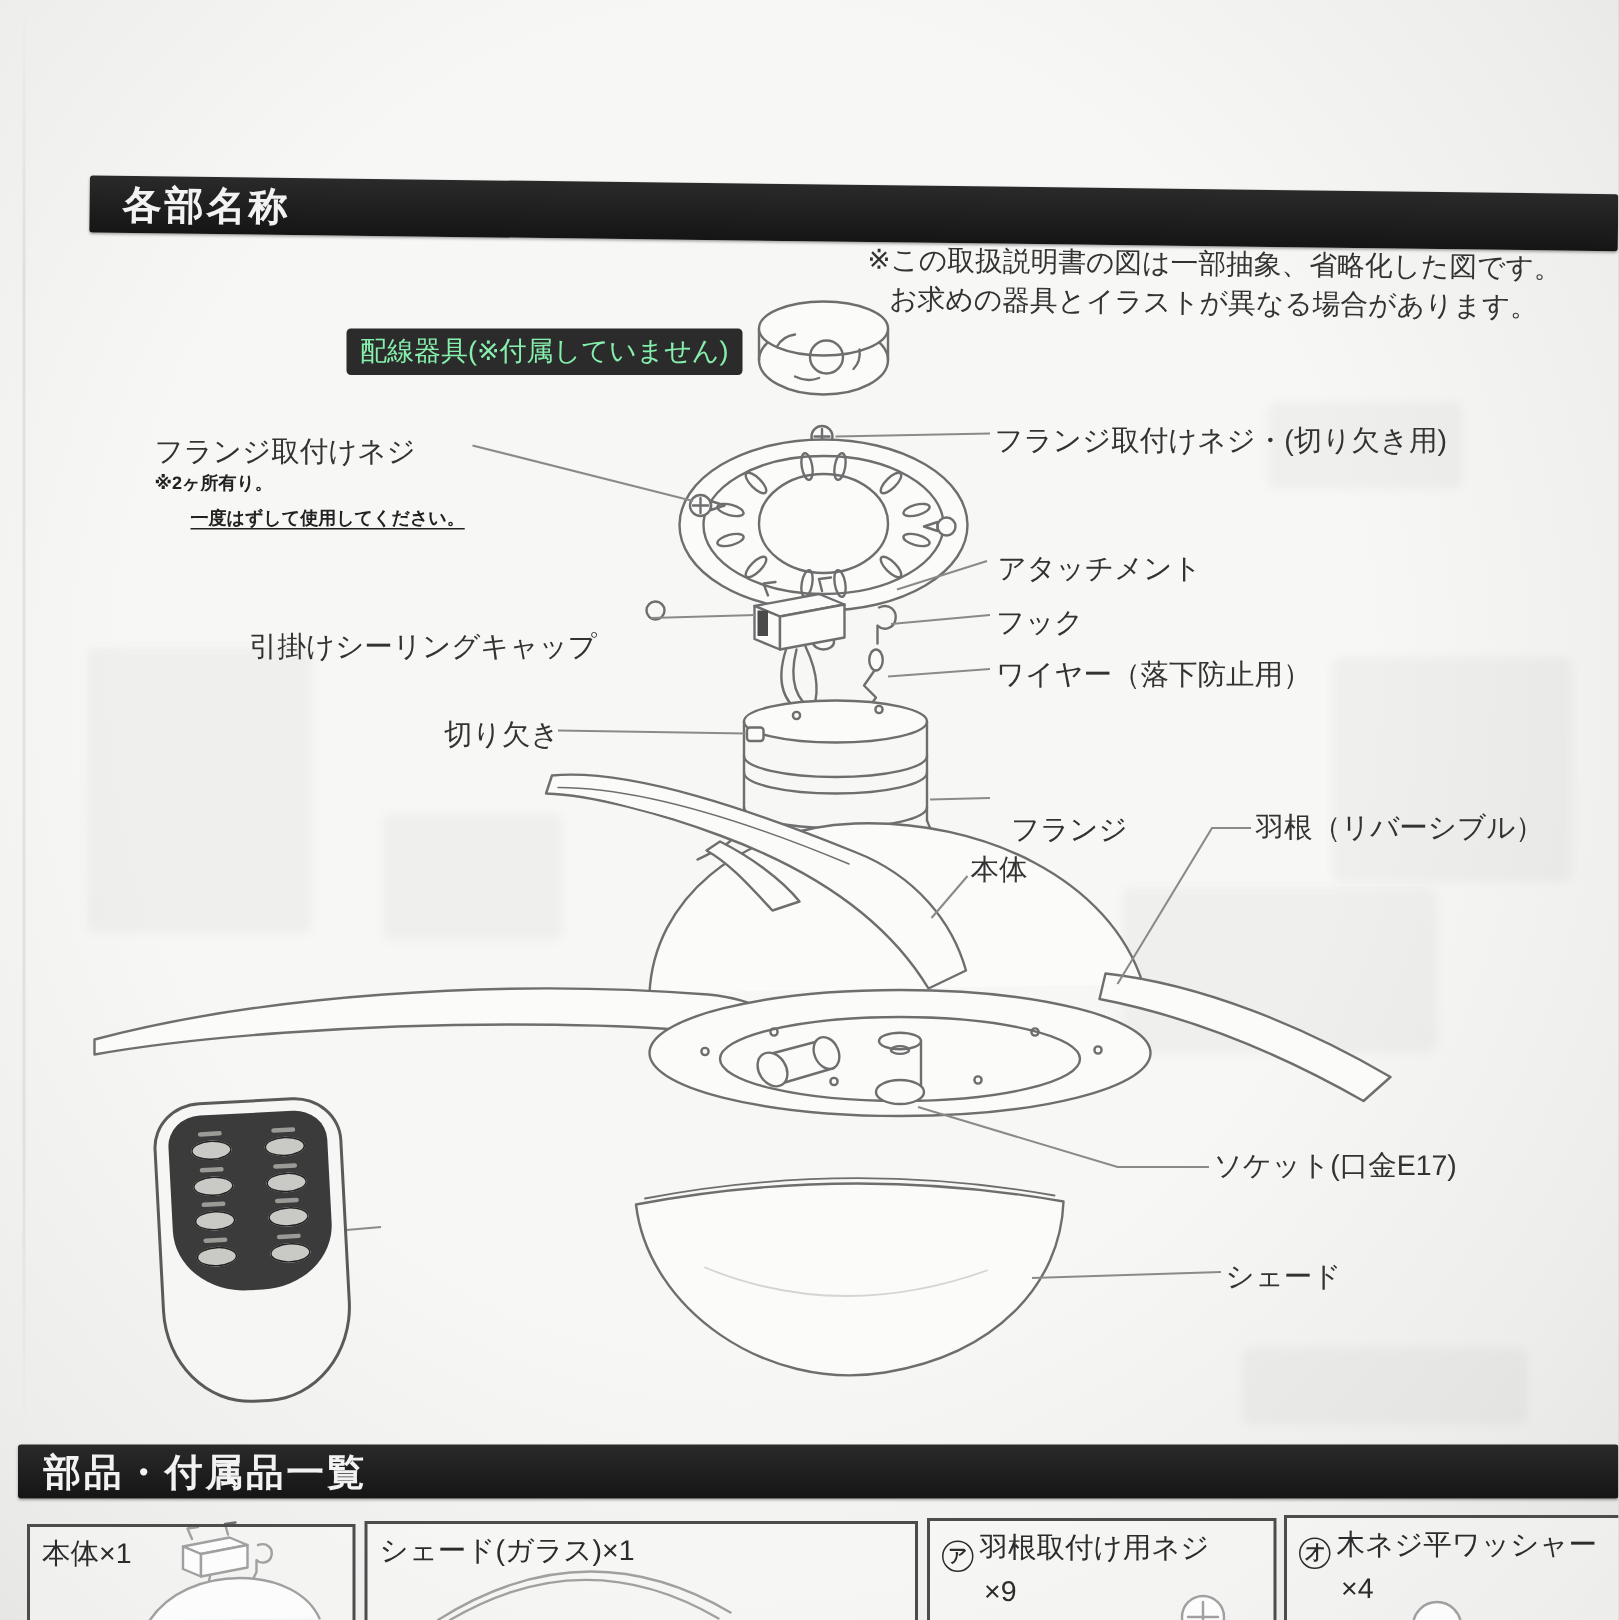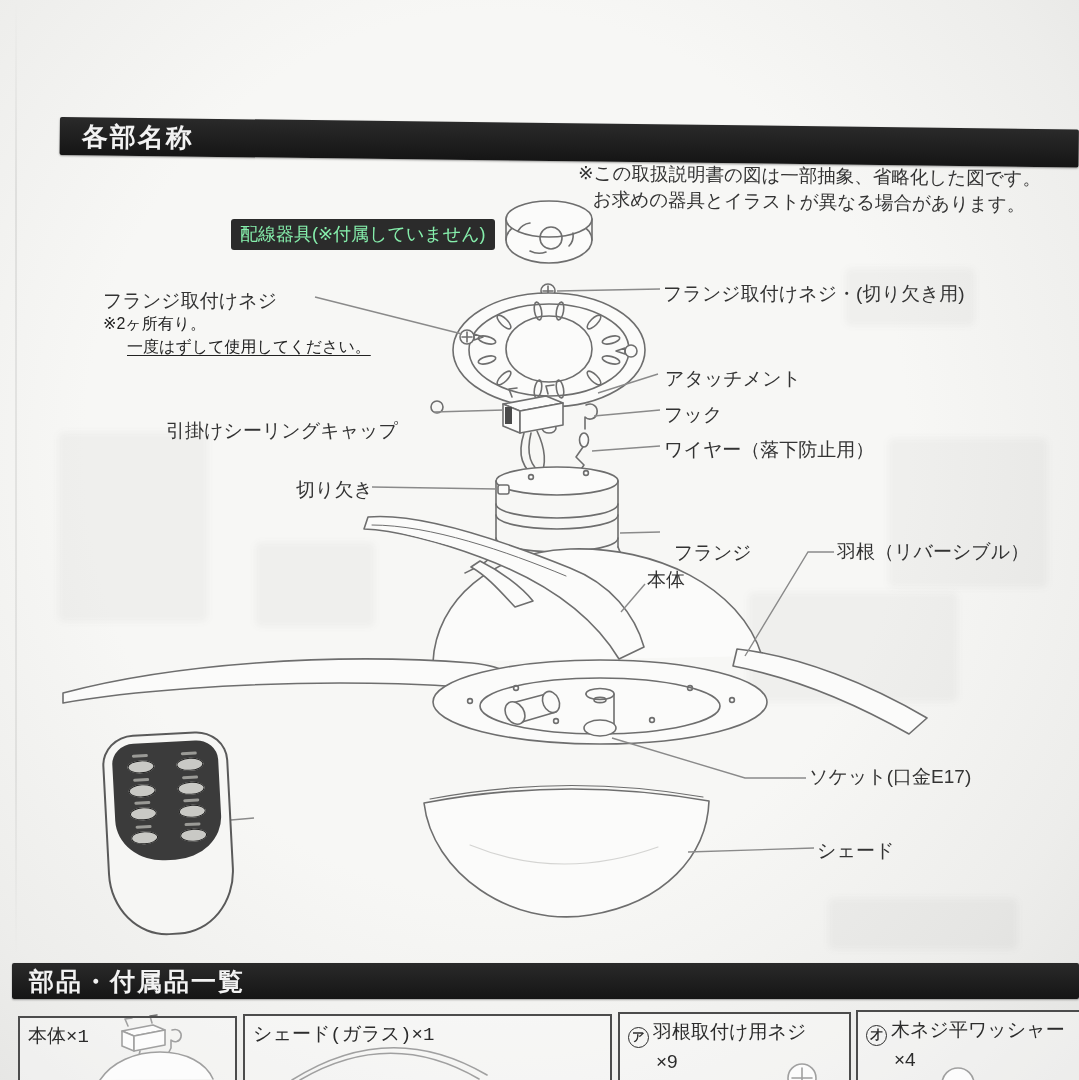--- a/index.html
+++ b/index.html
@@ -15,38 +15,38 @@
   .bar{position:absolute;background:linear-gradient(#2a2a2a,#151515);color:#f2f2f2;display:flex;align-items:center;box-shadow:0 1px 2px rgba(0,0,0,.35);}
   .bar-top{left:60px;top:117px;width:1019px;height:38px;transform:rotate(.7deg);transform-origin:left top;border-radius:2px;}
   .bar-top span{font-size:26px;font-weight:bold;padding-left:22px;letter-spacing:2px;}
   .bar-bottom{left:12px;top:963px;width:1067px;height:36px;border-radius:2px;}
   .bar-bottom span{font-size:25px;font-weight:bold;padding-left:17px;letter-spacing:2px;}
 
   .note{position:absolute;left:578px;top:163px;font-size:18.5px;line-height:1.42;transform:rotate(.7deg);color:#333;}
   .note .l2{padding-left:15px;}
 
   .lbl{position:absolute;font-size:19px;color:#333;white-space:nowrap;}
-  .lbl-note{position:absolute;font-size:16px;font-weight:normal;color:#222;white-space:nowrap;text-align:center;}
+  .lbl-note{position:absolute;font-size:12px;font-weight:bold;color:#222;white-space:nowrap;text-align:center;}
   .u{text-decoration:underline;text-underline-offset:3px;}
   .lbl-box{position:absolute;left:231px;top:219px;background:#2b2b2b;color:#86efac;font-size:18px;padding:3px 9px 4px;border-radius:3px;white-space:nowrap;}
 
   svg.diagram{position:absolute;left:0;top:0;width:1079px;height:1080px;}
 
   
   .remote{position:absolute;left:106px;top:733px;width:122px;height:198px;border:2px solid #5a5a5a;
     border-radius:32px 32px 58px 58px / 30px 30px 64px 64px;transform:rotate(-3deg);background:#f6f6f4;}
   .rpanel{position:absolute;left:8px;top:7px;right:8px;height:118px;background:#3b3b3b;
     border-radius:22px 22px 48px 48px / 20px 20px 42px 42px;
     display:grid;grid-template-columns:1fr 1fr;align-content:space-evenly;justify-items:center;padding:6px 4px;box-sizing:border-box;}
   .rbtn{width:27px;height:13px;background:#c9c9c5;border-radius:50%;position:relative;box-shadow:0 0 0 1px #222 inset;}
   .rbtn::before{content:"";position:absolute;left:5px;top:-6px;width:16px;height:3px;background:#9a9a96;border-radius:2px;}
 
   
   .pbox{position:absolute;border:2px solid #4c4c4c;background:rgba(255,255,255,.35);box-sizing:border-box;height:72px;}
-  .pbox .cap{font-size:19px;color:#2c2c2c;padding:5px 0 0 8px;font-family:Liberation Mono, monospace;}
+  .pbox .cap{font-size:19px;color:#2c2c2c;padding:5px 0 0 8px;}
   .pbox .qty{font-size:19px;color:#2c2c2c;padding:3px 0 0 36px;}
   .badge{display:inline-flex;align-items:center;justify-content:center;width:19px;height:19px;border:1.6px solid #2c2c2c;border-radius:50%;font-size:12.5px;font-weight:bold;margin-right:4px;vertical-align:-3px;}
   .b1{left:18px;top:1016px;width:219px;}
   .b2{left:243px;top:1014px;width:369px;}
   .b3{left:618px;top:1012px;width:233px;}
   .b4{left:856px;top:1010px;width:240px;}
 </style>
 </head>
 <body>
 

